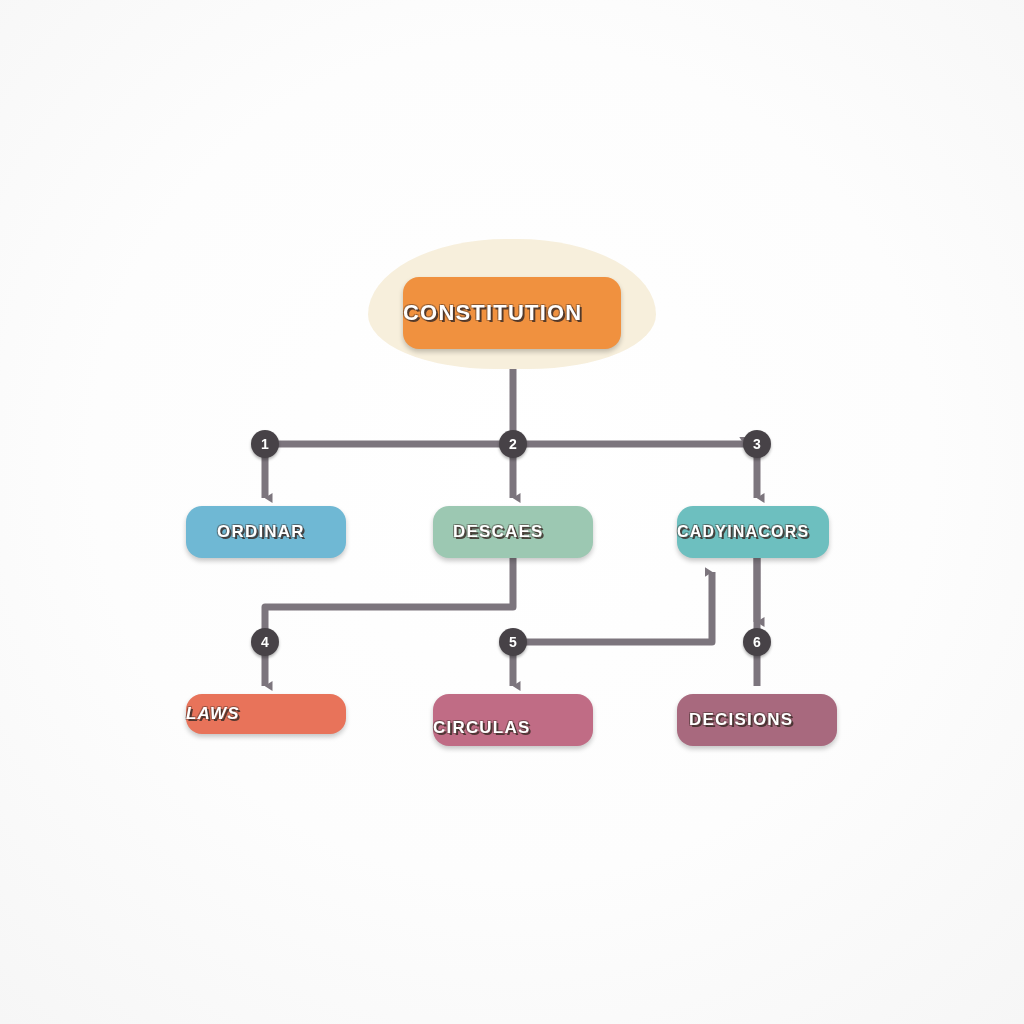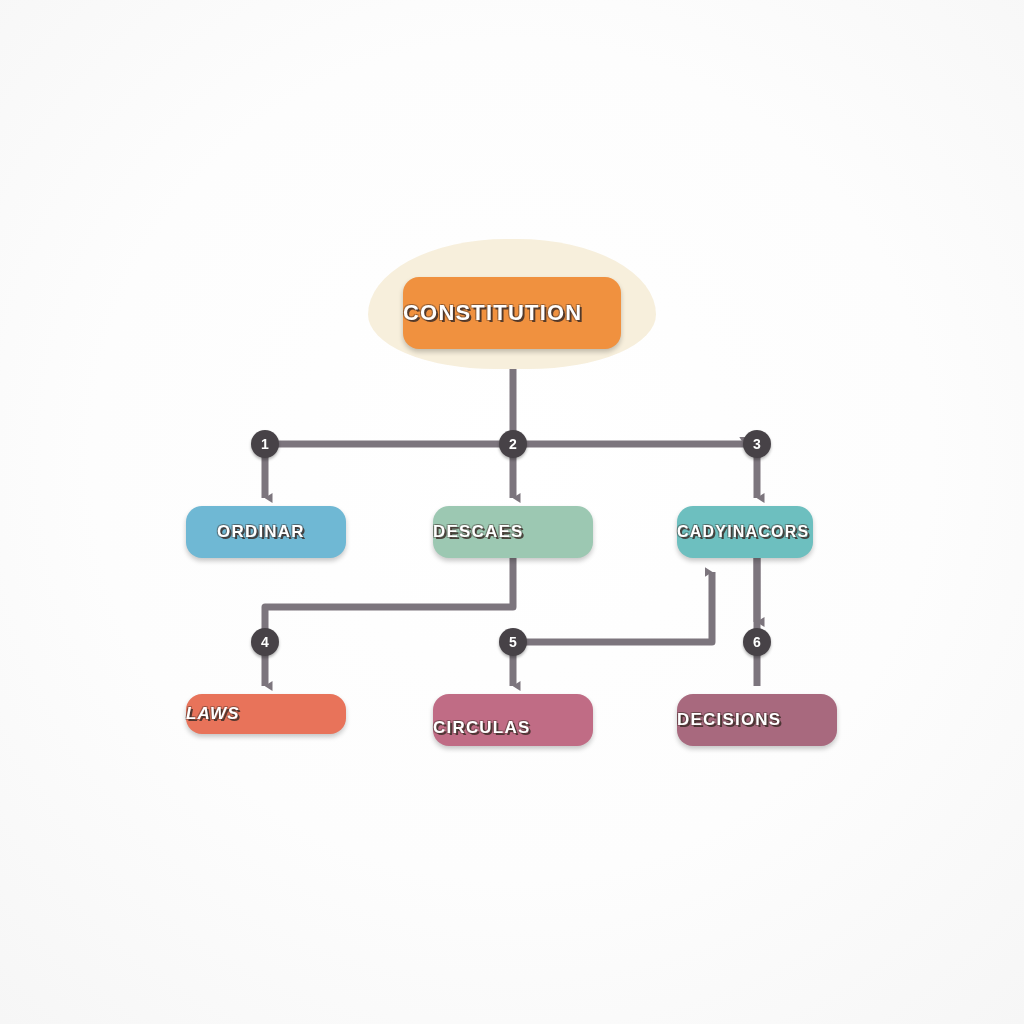--- a/index.html
+++ b/index.html
@@ -107,38 +107,38 @@
   <div class="halo" style="left:368px; top:239px; width:288px; height:130px;"></div>
 
   <div class="node" style="left:403px; top:277px; width:218px; height:72px; background:#F0913F;">
     <span class="node-label" style="font-size:22px;">CONSTITUTION</span>
   </div>
 
   <div class="node" style="left:186px; top:506px; width:160px; height:52px; background:#6FB8D4;padding-left:31px;">
     <span class="node-label" style="font-size:17px;">ORDINAR</span>
   </div>
 
-  <div class="node" style="left:433px; top:506px; width:160px; height:52px; background:#9CC8B2;">
+  <div class="node" style="left:433px; top:506px; width:160px; height:52px; background:#9CC8B2;padding-left:20px;">
     <span class="node-label" style="font-size:17px;">DESCAES</span>
   </div>
 
-  <div class="node" style="left:677px; top:506px; width:136px; height:52px; background:#6DBFBF;">
+  <div class="node" style="left:677px; top:506px; width:152px; height:52px; background:#6DBFBF;">
     <span class="node-label" style="font-size:16px;">CADYINACORS</span>
   </div>
 
   <div class="node" style="left:186px; top:694px; width:160px; height:40px; background:#E8735A;font-style:italic;">
     <span class="node-label" style="font-size:17px;">LAWS</span>
   </div>
 
   <div class="node" style="left:433px; top:694px; width:160px; height:52px; background:#C06C85;">
     <span class="node-label" style="font-size:17px;margin-top:16px;">CIRCULAS</span>
   </div>
 
   <div class="node" style="left:677px; top:694px; width:160px; height:52px; background:#A8697E;">
-    <span class="node-label" style="font-size:17px;">DECISIONS</span>
+    <span class="node-label" style="font-size:17px;padding-left:12px;">DECISIONS</span>
   </div>
 
   <div class="badge" style="left:251px; top:430px;">
     <span>1</span>
   </div>
   <div class="badge" style="left:499px; top:430px;">
     <span>2</span>
   </div>
   <div class="badge" style="left:743px; top:430px;">
     <span>3</span>

